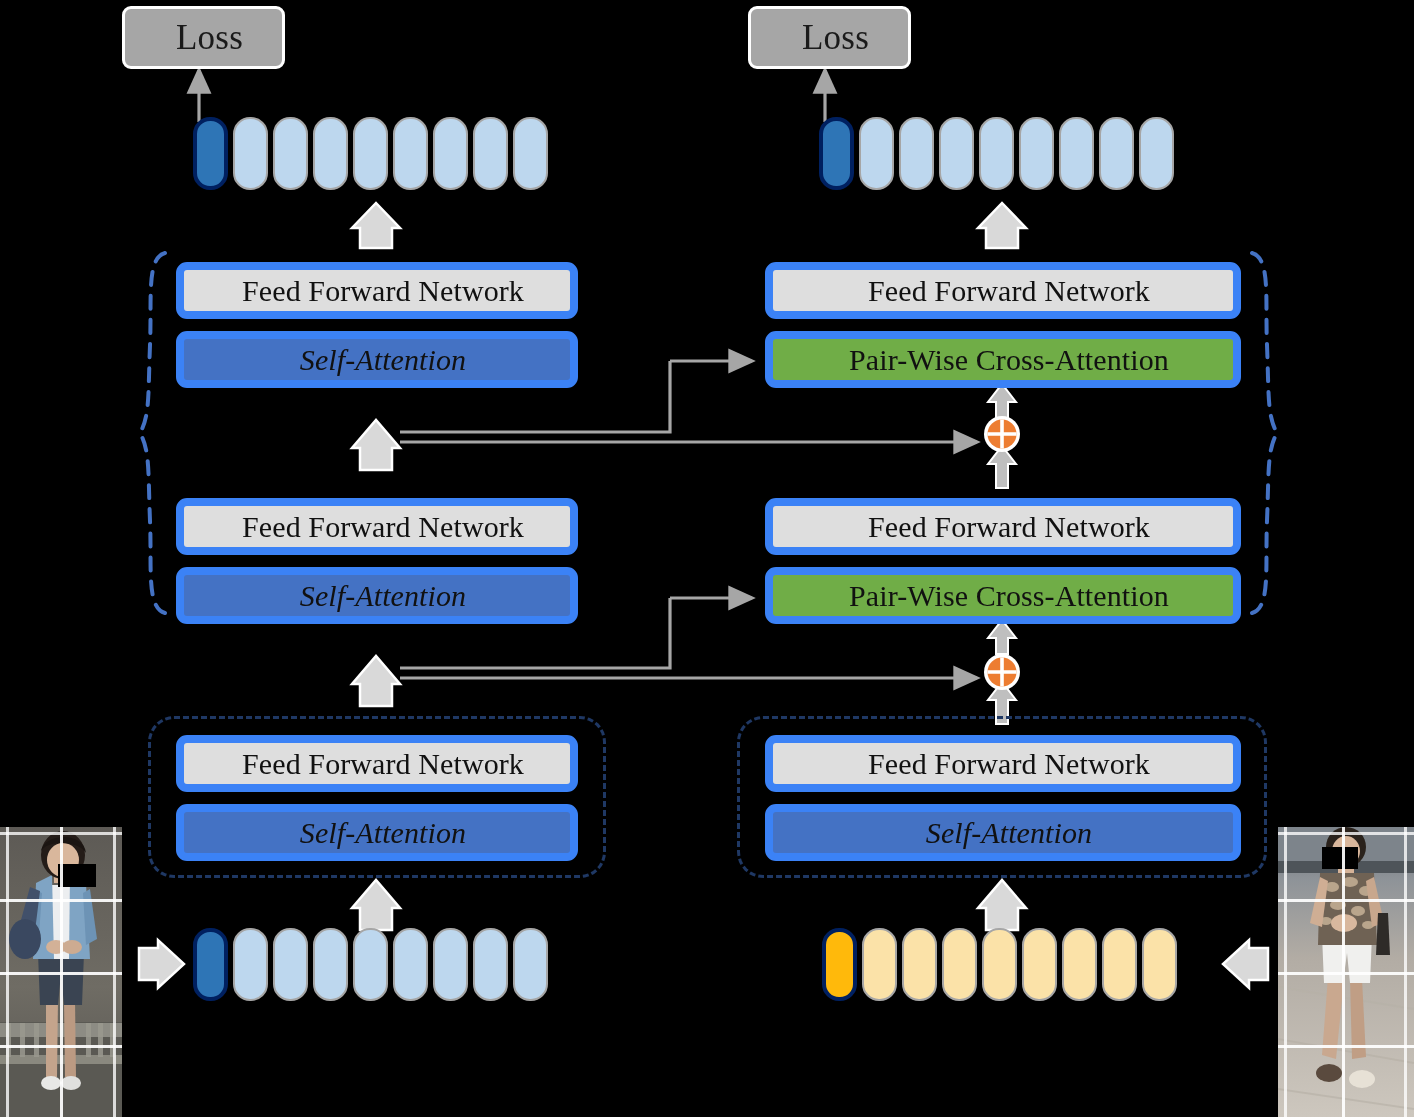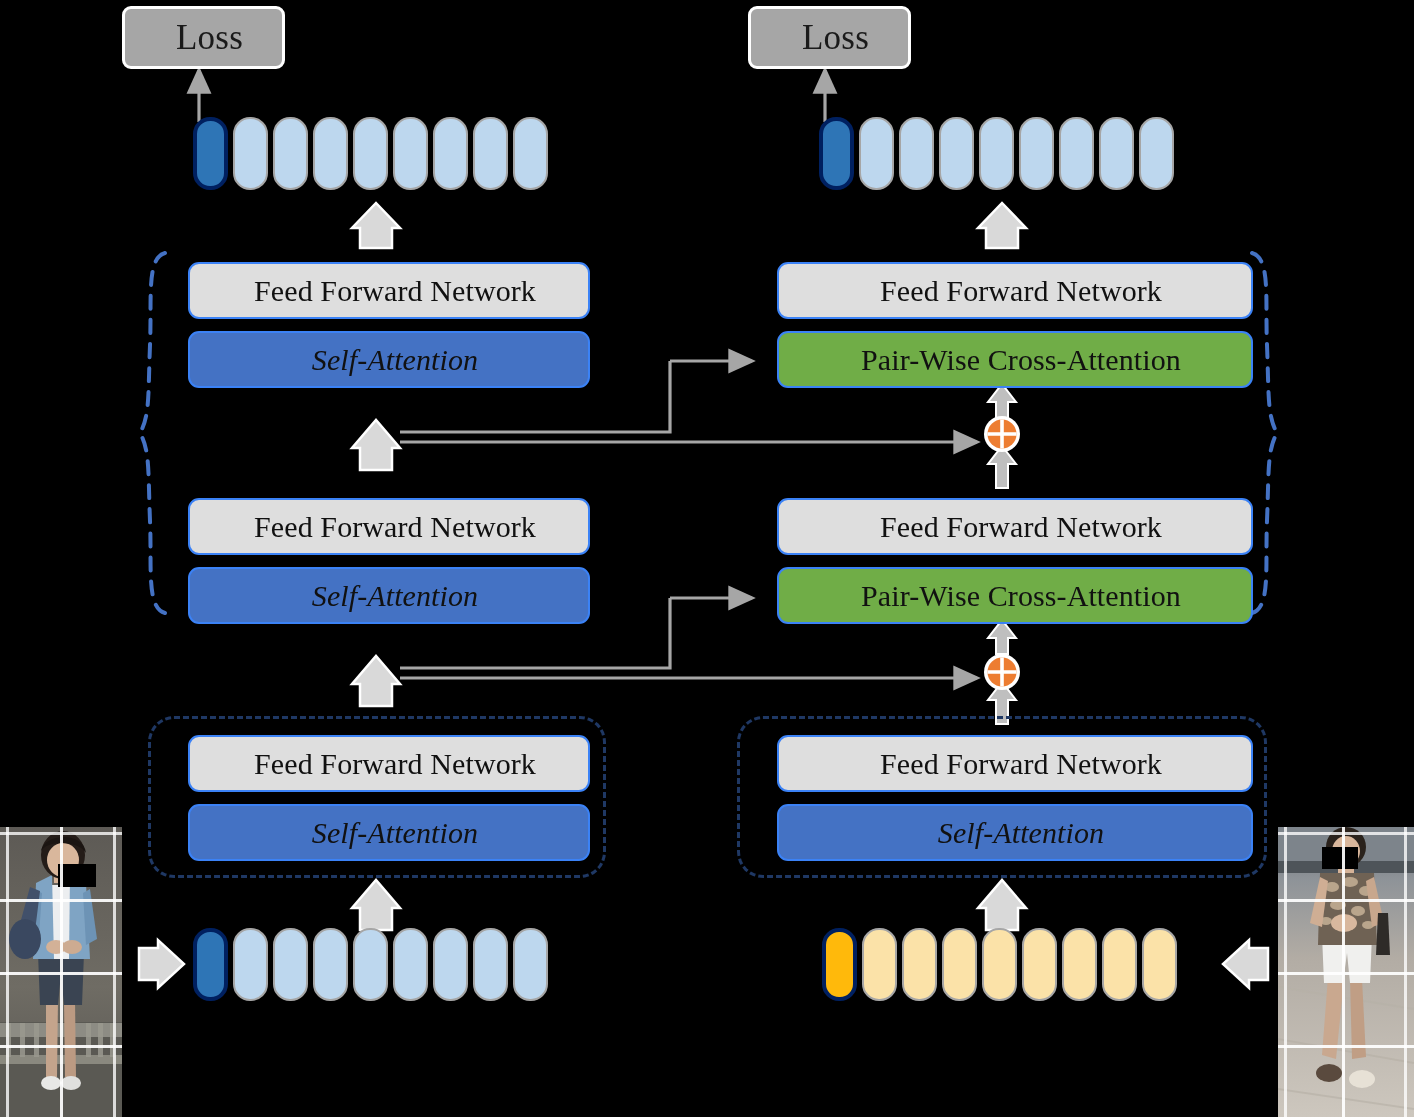--- a/index.html
+++ b/index.html
@@ -11,23 +11,23 @@
 
   
   .loss-box{
     background:#a6a6a6;border:3px solid #ffffff;border-radius:9px;
     color:#1a1a1a;font-size:35px;display:flex;align-items:center;
     justify-content:center;letter-spacing:.2px;
   }
 
   
   .blk{
-    border:2px solid #3b82f6;border-radius:11px;
+    border:8px solid #3b82f6;border-radius:11px;
     display:flex;align-items:center;justify-content:center;
-    font-size:30px;color:#111;letter-spacing:.1px;white-space:nowrap;margin-left:12px;
+    font-size:30px;color:#111;letter-spacing:.1px;white-space:nowrap;
   }
   .blk.ffn{background:#dedede;}
   .blk.sa{background:#4472c4;font-style:italic;}
   .blk.xa{background:#70ad47;}
 
   
   .tokrow{display:flex;gap:5px;}
   .tok{width:35px;height:73px;border-radius:17px;box-sizing:border-box;}
   .tok.lite{background:#bdd7ee;border:2px solid #a6a6a6;}
   .tok.dark{background:#2e75b6;border:4px solid #002060;}

